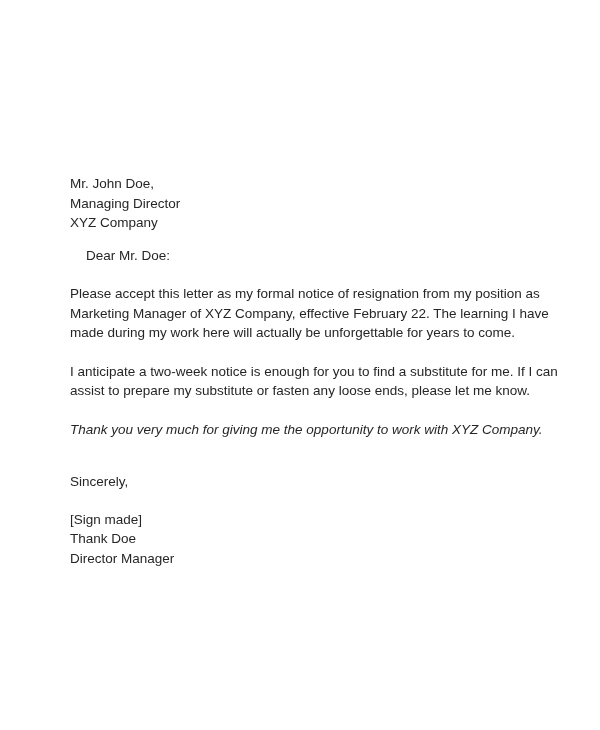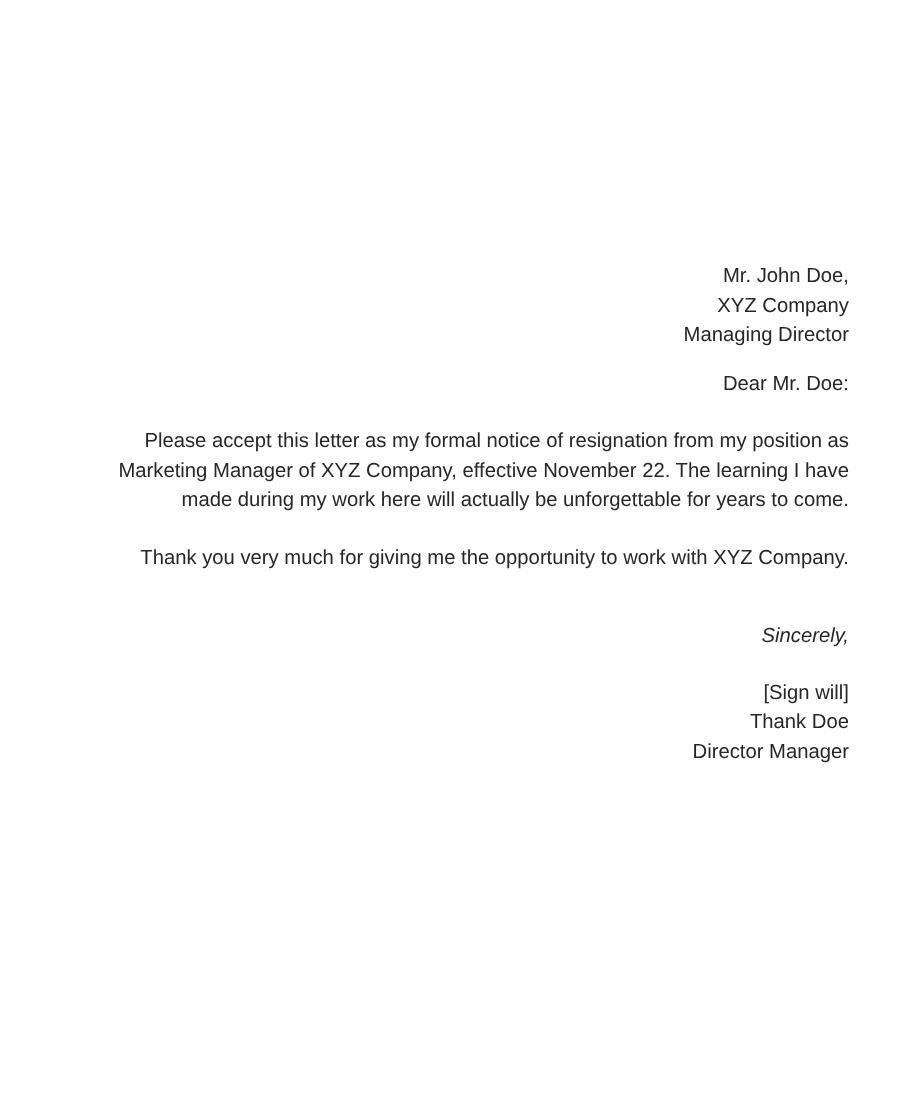--- a/index.html
+++ b/index.html
@@ -10,21 +10,20 @@
   .page {
     position: relative;
     width: 600px;
     height: 730px;
     background: #ffffff;
     overflow: hidden;
     font-family: "Liberation Sans", sans-serif;
     color: #262626;
     font-size: 13.5px;
     line-height: 19.5px;
-    text-align: right;
   }
   .letter-body {
     position: absolute;
     top: 174px;
     left: 70px;
     right: 34px;
   }
   .line {
     margin: 0;
     padding: 0;
@@ -33,50 +32,51 @@
     margin: 0 0 13px 0;
   }
   .salutation {
     margin: 0 0 19px 16px;
   }
   .para {
     margin: 0 0 19px 0;
   }
   .para-last {
     margin: 0 0 33px 0;
+    font-style: italic;
   }
   .closing {
     margin: 0 0 18px 0;
-    font-style: italic;
   }
   .signature-block {
     margin: 0;
   }
 </style>
 </head>
 <body>
 
 <div class="page">
   <div class="letter-body">
 
     <div class="recipient-block">
       <p class="line">Mr. John Doe,</p>
+      <p class="line">Managing Director</p>
       <p class="line">XYZ Company</p>
-      <p class="line">Managing Director</p>
     </div>
 
     <p class="salutation">Dear Mr. Doe:</p>
 
-    <p class="para">Please accept this letter as my formal notice of resignation from my position as Marketing Manager of XYZ Company, effective November 22. The learning I have made during my work here will actually be unforgettable for years to come.</p>
+    <p class="para">Please accept this letter as my formal notice of resignation from my position as Marketing Manager of XYZ Company, effective February 22. The learning I have made during my work here will actually be unforgettable for years to come.</p>
 
+    <p class="para">I anticipate a two-week notice is enough for you to find a substitute for me. If I can assist to prepare my substitute or fasten any loose ends, please let me know.</p>
 
     <p class="para para-last">Thank you very much for giving me the opportunity to work with XYZ Company.</p>
 
     <p class="closing">Sincerely,</p>
 
     <div class="signature-block">
-      <p class="line">[Sign will]</p>
+      <p class="line">[Sign made]</p>
       <p class="line">Thank Doe</p>
       <p class="line">Director Manager</p>
     </div>
 
   </div>
 </div>
 
 </body></html>

